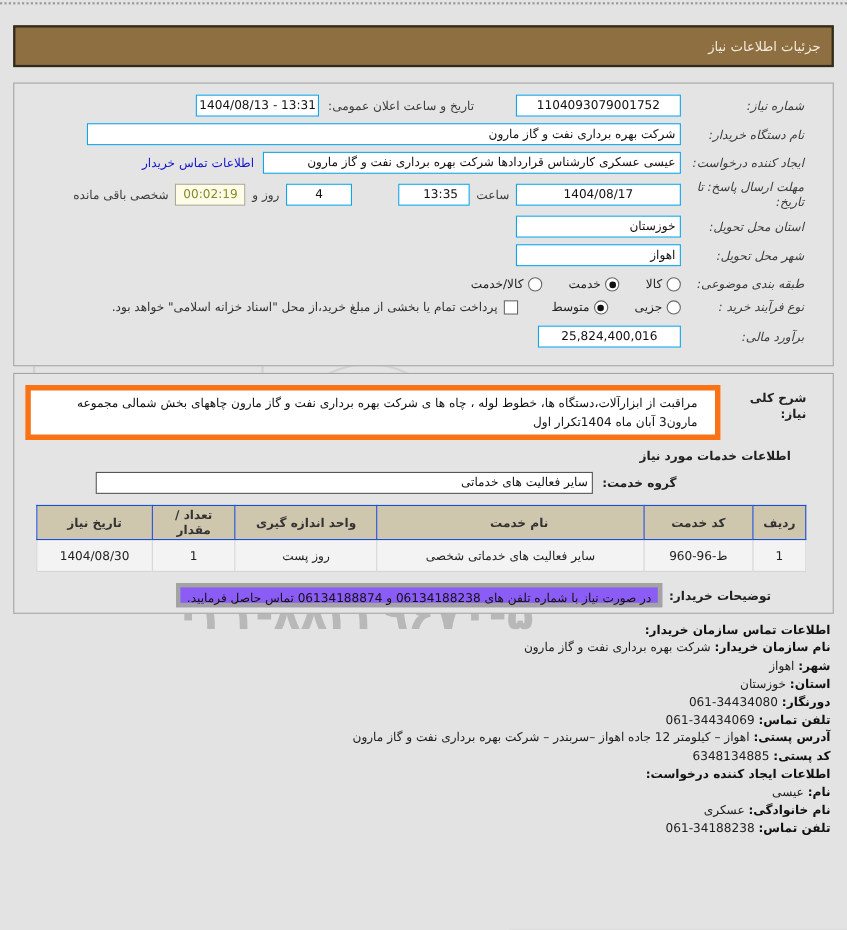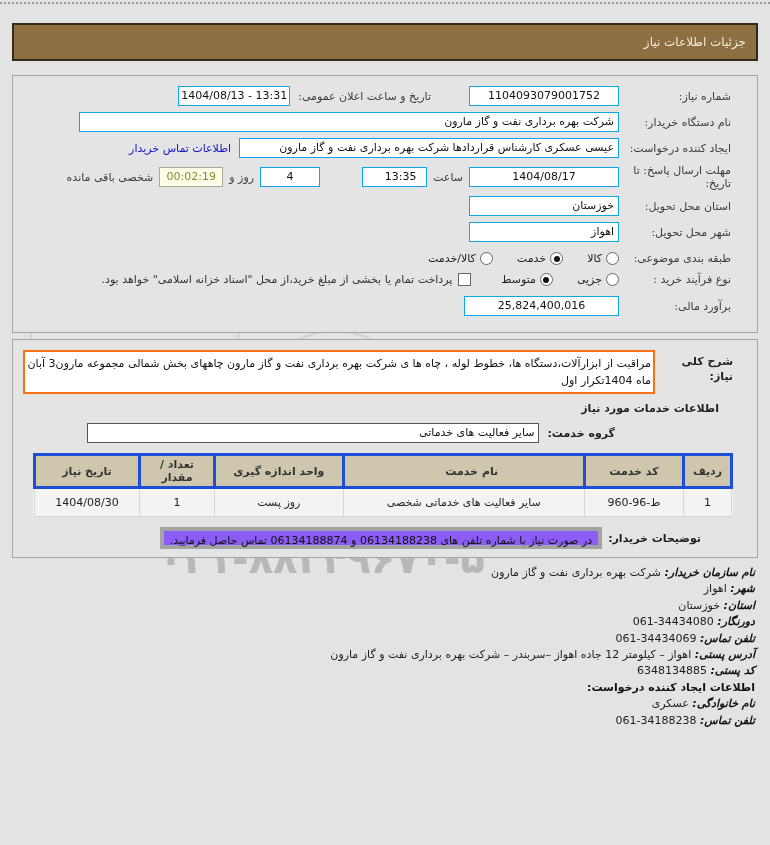--- a/index.html
+++ b/index.html
@@ -17,21 +17,21 @@
     background:#8d6f42; border:2px solid #322a1b; color:#f3ead9;
     display:flex; align-items:center; padding:0 10px; font-size:12px;
   }
 
   
   .panel { position:absolute; right:12px; left:12px; border:1px solid #a5a5a5; background:#e4e4e4; }
   .panel1 { top:75px; height:258px; padding:10px 26px 8px 10px; display:flex; flex-direction:column; }
   .panel2 { top:339px; height:219px; padding:10px 24px 6px 10px; }
 
   .row { display:flex; align-items:center; margin-bottom:6px; }
-  .lbl { width:112px; flex-shrink:0; color:#3c3c3c; line-height:13px; }
+  .lbl { width:112px; flex-shrink:0; color:#3c3c3c; line-height:13px;font-style:italic; }
   .lbl2 { color:#3c3c3c; margin:0 38px 0 8px; white-space:nowrap; }
   .vbox {
     background:#fff; border:1px solid #0ea5e9; height:20px; line-height:18px;
     direction:ltr; text-align:center; color:#111; overflow:hidden; white-space:nowrap;
   }
   .vbox.rtl { direction:rtl; text-align:right; padding:0 4px; }
   .w150 { width:150px; } .w112 { width:112px; } .w65 { width:65px;padding-left:12px; } .w60 { width:60px; }
   .wide { flex:1 1 auto; }
   .countdown { background:#fdfce8; border:1px solid #aaa99a; color:#8a8a2a; width:64px; }
   .inline-txt { margin:0 6px; white-space:nowrap; color:#3c3c3c; }
@@ -49,44 +49,44 @@
   .checkbox {
     display:inline-block; width:13px; height:13px; border:1px solid #666; background:#fff;
     margin-left:6px; flex-shrink:0;
   }
   .opt { margin-left:24px; white-space:nowrap; color:#222; }
 
   
   .desc-row { display:flex; margin-bottom:8px; }
   .desc-lbl { width:78px; flex-shrink:0; font-weight:bold; color:#222; line-height:15px; padding-top:4px; }
   .desc-box {
-    flex:1 1 auto; background:#fff; border:2px solid #f97316; min-height:44px;
-    padding:3px 2px; color:#111; line-height:17px; text-align:right;
+    flex:1 1 auto; background:#fff; border:5px solid #f97316; min-height:44px;
+    padding:3px 16px; color:#111; line-height:17px; text-align:right;
   }
   .section-heading { font-weight:bold; color:#222; margin:4px 14px 8px 0; }
   .group-row { display:flex; align-items:center; margin:0 118px 10px 0; }
   .group-lbl { font-weight:bold; color:#222; margin-left:8px; white-space:nowrap; }
   .group-box { width:452px; background:#fff; border:1px solid #555; height:20px; line-height:18px; padding:0 4px; color:#111; text-align:right; }
 
   table.svc { border-collapse:collapse; width:700px; margin:0 0 10px 0; background:#f3f3f3; border:1px solid #b0b0b0; }
   table.svc th {
     background:#cfc6ae; color:#333; font-weight:bold; font-size:11px;
-    border:3px solid #1d4ed8; height:31px; padding:2px 4px;
+    border:1px solid #1d4ed8; height:31px; padding:2px 4px;
   }
   table.svc td { border:1px solid #d6d6d6; height:29px; text-align:center; color:#222; padding:2px 20px; background:#f3f3f3; }
   td.ltr { direction:ltr; }
 
   .notes-row { display:flex; align-items:center; margin:2px 32px 0 0; }
   .notes-lbl { font-weight:bold; color:#222; margin-left:6px; white-space:nowrap; }
   .notes-box { background:#8b5cf6; border:4px solid #a3a3a3; height:22px; line-height:20px; padding:0 6px; color:#111; white-space:nowrap; }
 
   
   .contact { position:absolute; top:565px; right:15px; left:12px; line-height:16.4px; color:#1c1c1c; }
   .c-head { font-weight:bold; color:#111; }
-  .c-line b { color:#111;font-style:italic; }
+  .c-line b { color:#111; }
 
   
   .wm { position:absolute; pointer-events:none; color:#000; }
   .wm-latin {
     top:418px; right:250px; font-size:44px; font-weight:bold; letter-spacing:1px;
     color:#9a9a9a; opacity:.55; direction:ltr; font-family:"DejaVu Sans", sans-serif;
   }
   .wm-phone { top:536px; right:285px; font-size:40px; font-weight:bold; color:#8f8f8f; opacity:.5; direction:ltr; letter-spacing:4px; }
   .wm-script { top:478px; right:170px; font-size:24px; color:#7a7a7a; opacity:.28; transform:rotate(-7deg); white-space:nowrap; }
   .wm-shape { position:absolute; border:2px solid #c2c2c2; border-radius:50%; opacity:.55; pointer-events:none; }
@@ -167,21 +167,21 @@
       <span class="radio"></span>
       <span class="opt">جزیی</span>
       <span class="radio checked"></span>
       <span class="opt" style="margin-left:30px;">متوسط</span>
       <span class="checkbox"></span>
       <span>پرداخت تمام یا بخشی از مبلغ خرید،از محل "اسناد خزانه اسلامی" خواهد بود.</span>
     </div>
 
     <div class="row" style="margin-top:4px;">
       <span class="lbl">برآورد مالی:</span>
-      <span class="vbox" style="width:155px;">25,824,400,016</span>
+      <span class="vbox" style="width:130px;">25,824,400,016</span>
     </div>
   </div>
 
   <div class="panel panel2">
 
     <div class="desc-row">
       <span class="desc-lbl">شرح کلی نیاز:</span>
       <div class="desc-box">مراقبت از ابزارآلات،دستگاه ها، خطوط لوله ، چاه ها ی شرکت بهره برداری نفت و گاز مارون چاههای بخش شمالی مجموعه مارون3 آبان ماه 1404تکرار اول</div>
     </div>
 
@@ -215,24 +215,26 @@
       </tbody>
     </table>
 
     <div class="notes-row">
       <span class="notes-lbl">توضیحات خریدار:</span>
       <span class="notes-box">در صورت نیاز با شماره تلفن های 06134188238 و 06134188874 تماس حاصل فرمایید.</span>
     </div>
   </div>
 
   <div class="contact">
+    <div class="c-head">اطلاعات تماس سازمان خریدار:</div>
     <div class="c-line"><b>نام سازمان خریدار:</b> <span>شرکت بهره برداری نفت و گاز مارون</span></div>
     <div class="c-line"><b>شهر:</b> <span>اهواز</span></div>
     <div class="c-line"><b>استان:</b> <span>خوزستان</span></div>
     <div class="c-line"><b>دورنگار:</b> <span>34434080-061</span></div>
     <div class="c-line"><b>تلفن تماس:</b> <span>34434069-061</span></div>
     <div class="c-line"><b>آدرس پستی:</b> <span>اهواز – کیلومتر 12 جاده اهواز –سربندر – شرکت بهره برداری نفت و گاز مارون</span></div>
     <div class="c-line"><b>کد پستی:</b> <span>6348134885</span></div>
     <div class="c-head">اطلاعات ایجاد کننده درخواست:</div>
+    <div class="c-line"><b>نام:</b> <span>عیسی</span></div>
     <div class="c-line"><b>نام خانوادگی:</b> <span>عسکری</span></div>
     <div class="c-line"><b>تلفن تماس:</b> <span>34188238-061</span></div>
   </div>
 </div>
 
 </body></html>

